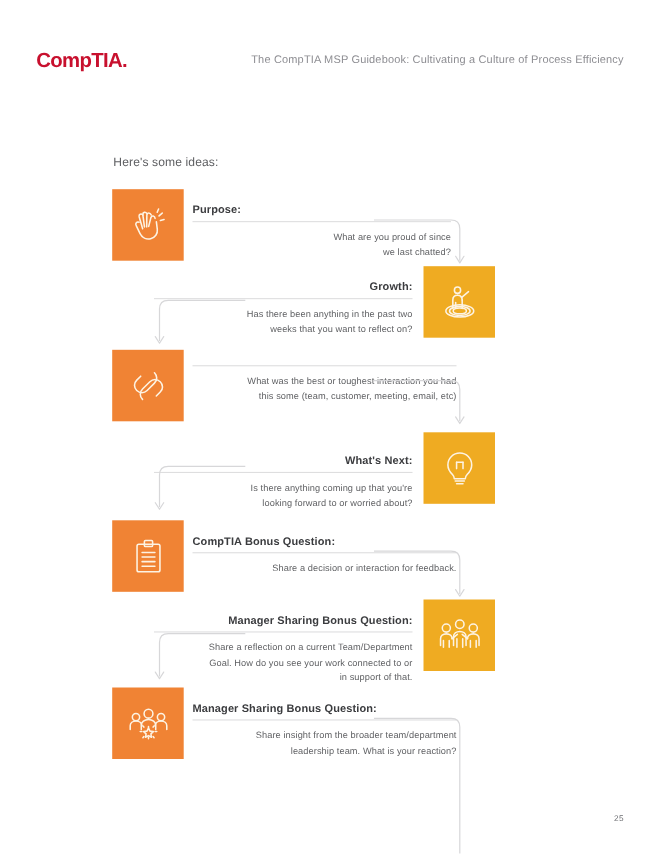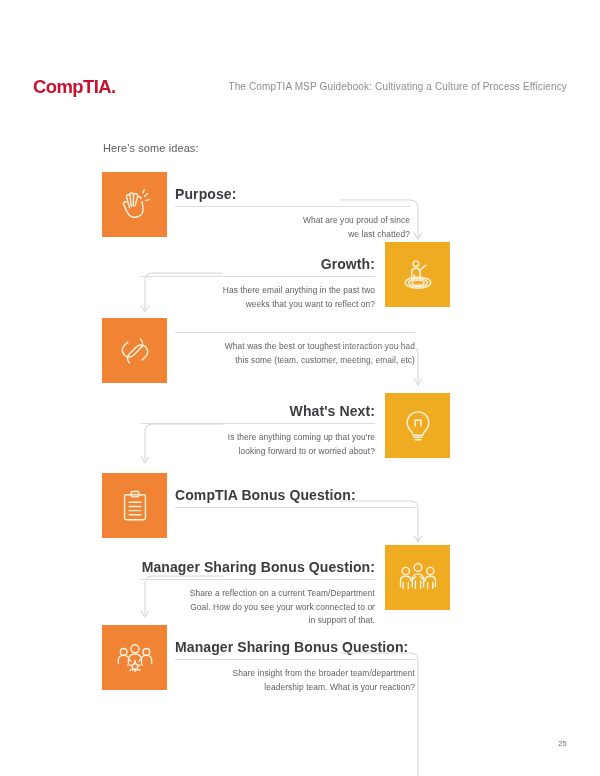--- a/index.html
+++ b/index.html
@@ -5,21 +5,21 @@
   html,body{margin:0;padding:0;}
   body{
     width:600px;height:776px;background:#ffffff;
     font-family:"Liberation Sans", sans-serif;
     -webkit-font-smoothing:antialiased;
     overflow:hidden;position:relative;
   }
   .page{position:relative;width:600px;height:776px;}
 
   
-  .header{position:absolute;top:0;left:0;width:600px;height:90px;margin-top:32px;}
+  .header{position:absolute;top:0;left:0;width:600px;height:90px;}
   .logo{
     position:absolute;left:33px;top:44px;
     font-size:18.5px;font-weight:bold;letter-spacing:-0.6px;
     color:#C8102E;font-family:"Liberation Sans", sans-serif;
     white-space:nowrap;
   }
   .logo .dot{font-size:18.5px;}
   .header-title{
     position:absolute;right:33px;top:49px;
     font-size:10px;color:#8d8d92;letter-spacing:0.15px;
@@ -34,21 +34,21 @@
 
   
   .row{position:absolute;}
   .icon-box{
     position:absolute;width:65px;height:65px;
     display:flex;align-items:center;justify-content:center;
   }
   .icon-box svg{display:block;}
   .txt{position:absolute;}
   .heading{
-    font-size:14px;font-weight:bold;color:#3b3c3f;
+    font-size:10px;font-weight:bold;color:#3b3c3f;
     letter-spacing:0.1px;white-space:nowrap;
     padding-bottom:4px;
   }
   .rule{height:1px;background:#dededf;margin-bottom:7px;}
   .body-txt{
     font-size:8.4px;color:#5f6063;line-height:13.5px;letter-spacing:0.08px;
     white-space:pre-line;
     text-align:right;
   }
   .txt.right{text-align:right;}
@@ -115,21 +115,21 @@
         <path d="M25.8 18.6 L33.5 12.2"></path>
         <path d="M19.5 24 V30.5"></path>
         <ellipse cx="24" cy="33.2" rx="7.2" ry="3.1"></ellipse>
         <ellipse cx="24" cy="33.2" rx="11.2" ry="4.9"></ellipse>
         <ellipse cx="24" cy="33.2" rx="15.2" ry="6.7"></ellipse>
       </svg>
     </div>
     <div class="txt right" style="left:140px;top:256px;width:235px;">
       <div class="heading">Growth:</div>
       <div class="rule"></div>
-      <div class="body-txt">Has there email anything in the past two
+      <div class="body-txt">Has there been anything in the past two
 weeks that you want to reflect on?</div>
     </div>
   </div>
 
   <div class="conn" style="left:133px;top:272px;">
     <svg width="90" height="48" viewBox="0 0 90 48" fill="none" stroke="#d7d7d9" stroke-width="1.1">
       <path d="M90 1 H20 Q12 1 12 9 V38"></path>
       <path d="M8.2 34 L12 40 L15.8 34" stroke-linecap="round" stroke-linejoin="round" fill="none"></path>
     </svg>
   </div>
@@ -158,21 +158,21 @@
   <div class="row">
     <div class="icon-box" style="left:385px;top:393px;background:#EFAB22;">
       <svg width="40" height="40" viewBox="0 0 48 48" fill="none" stroke="#FDF3E3" stroke-width="1.7" stroke-linecap="round" stroke-linejoin="round">
         <path d="M24 7 C16.8 7 11 12.8 11 20 C11 25 13.8 28.2 16 30.5 C17.4 32 18 33.2 18 35 H30 C30 33.2 30.6 32 32 30.5 C34.2 28.2 37 25 37 20 C37 12.8 31.2 7 24 7 Z"></path>
         <path d="M19 37.5 H29"></path>
         <path d="M20.5 40.5 H27.5"></path>
         <path d="M20.5 17 V24 M27.5 17 V24"></path>
         <path d="M20.5 17 H27.5"></path>
       </svg>
     </div>
-    <div class="txt right" style="left:140px;top:403px;width:235px;">
+    <div class="txt right" style="left:140px;top:414px;width:235px;">
       <div class="heading">What's Next:</div>
       <div class="rule"></div>
       <div class="body-txt">Is there anything coming up that you're
 looking forward to or worried about?</div>
     </div>
   </div>
 
   <div class="conn" style="left:133px;top:423px;">
     <svg width="90" height="48" viewBox="0 0 90 48" fill="none" stroke="#d7d7d9" stroke-width="1.1">
       <path d="M90 1 H20 Q12 1 12 9 V38"></path>
@@ -187,20 +187,21 @@
         <rect x="19.5" y="6.5" width="9" height="6.5" rx="1.2"></rect>
         <path d="M17 19.5 H31"></path>
         <path d="M17 24.5 H31"></path>
         <path d="M17 29.5 H31"></path>
         <path d="M17 34.5 H31"></path>
       </svg>
     </div>
     <div class="txt" style="left:175px;top:487px;width:240px;">
       <div class="heading">CompTIA Bonus Question:</div>
       <div class="rule"></div>
+      <div class="body-txt">Share a decision or interaction for feedback.</div>
     </div>
   </div>
 
   <div class="conn" style="left:340px;top:500px;">
     <svg width="90" height="50" viewBox="0 0 90 50" fill="none" stroke="#d7d7d9" stroke-width="1.1">
       <path d="M0 1 H70 Q78 1 78 9 V40"></path>
       <path d="M74.2 36 L78 42 L81.8 36" stroke-linecap="round" stroke-linejoin="round" fill="none"></path>
     </svg>
   </div>
 

